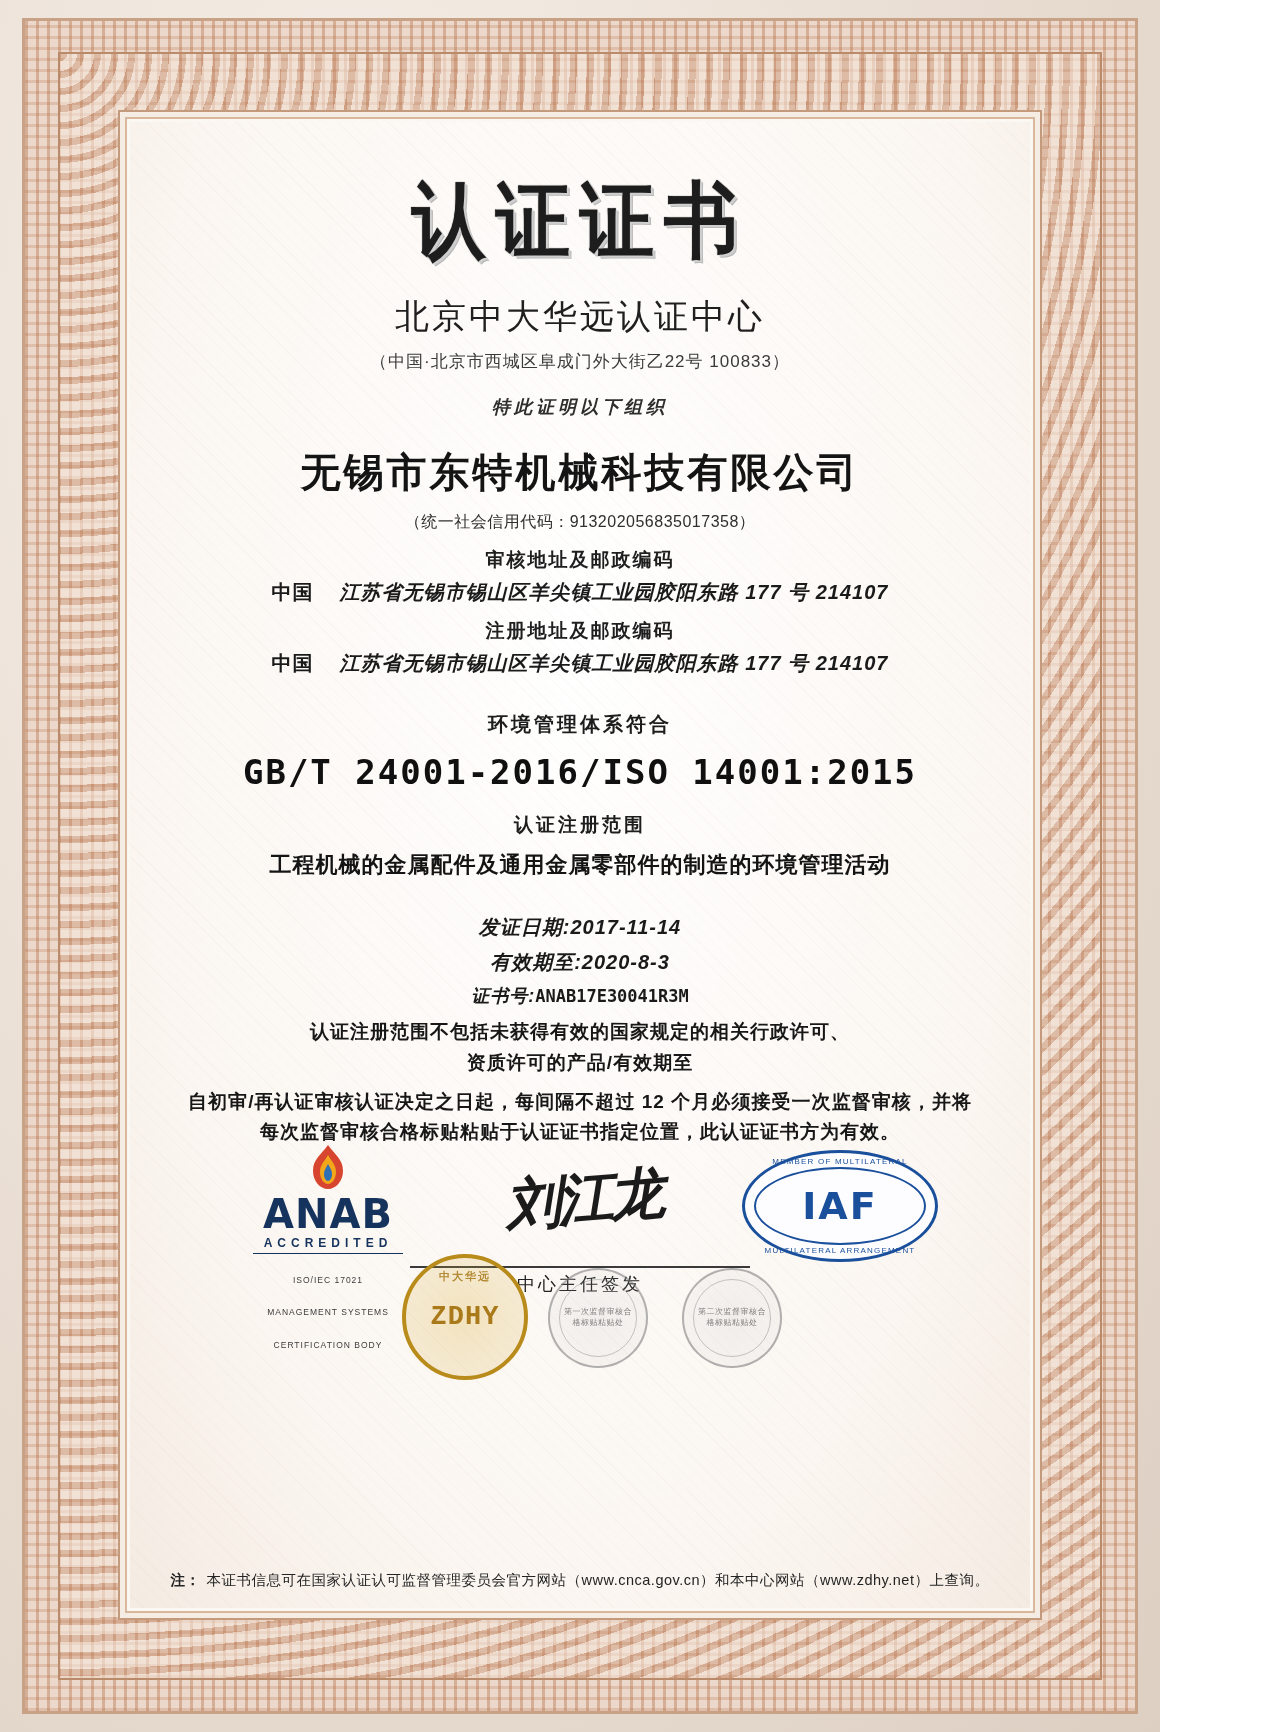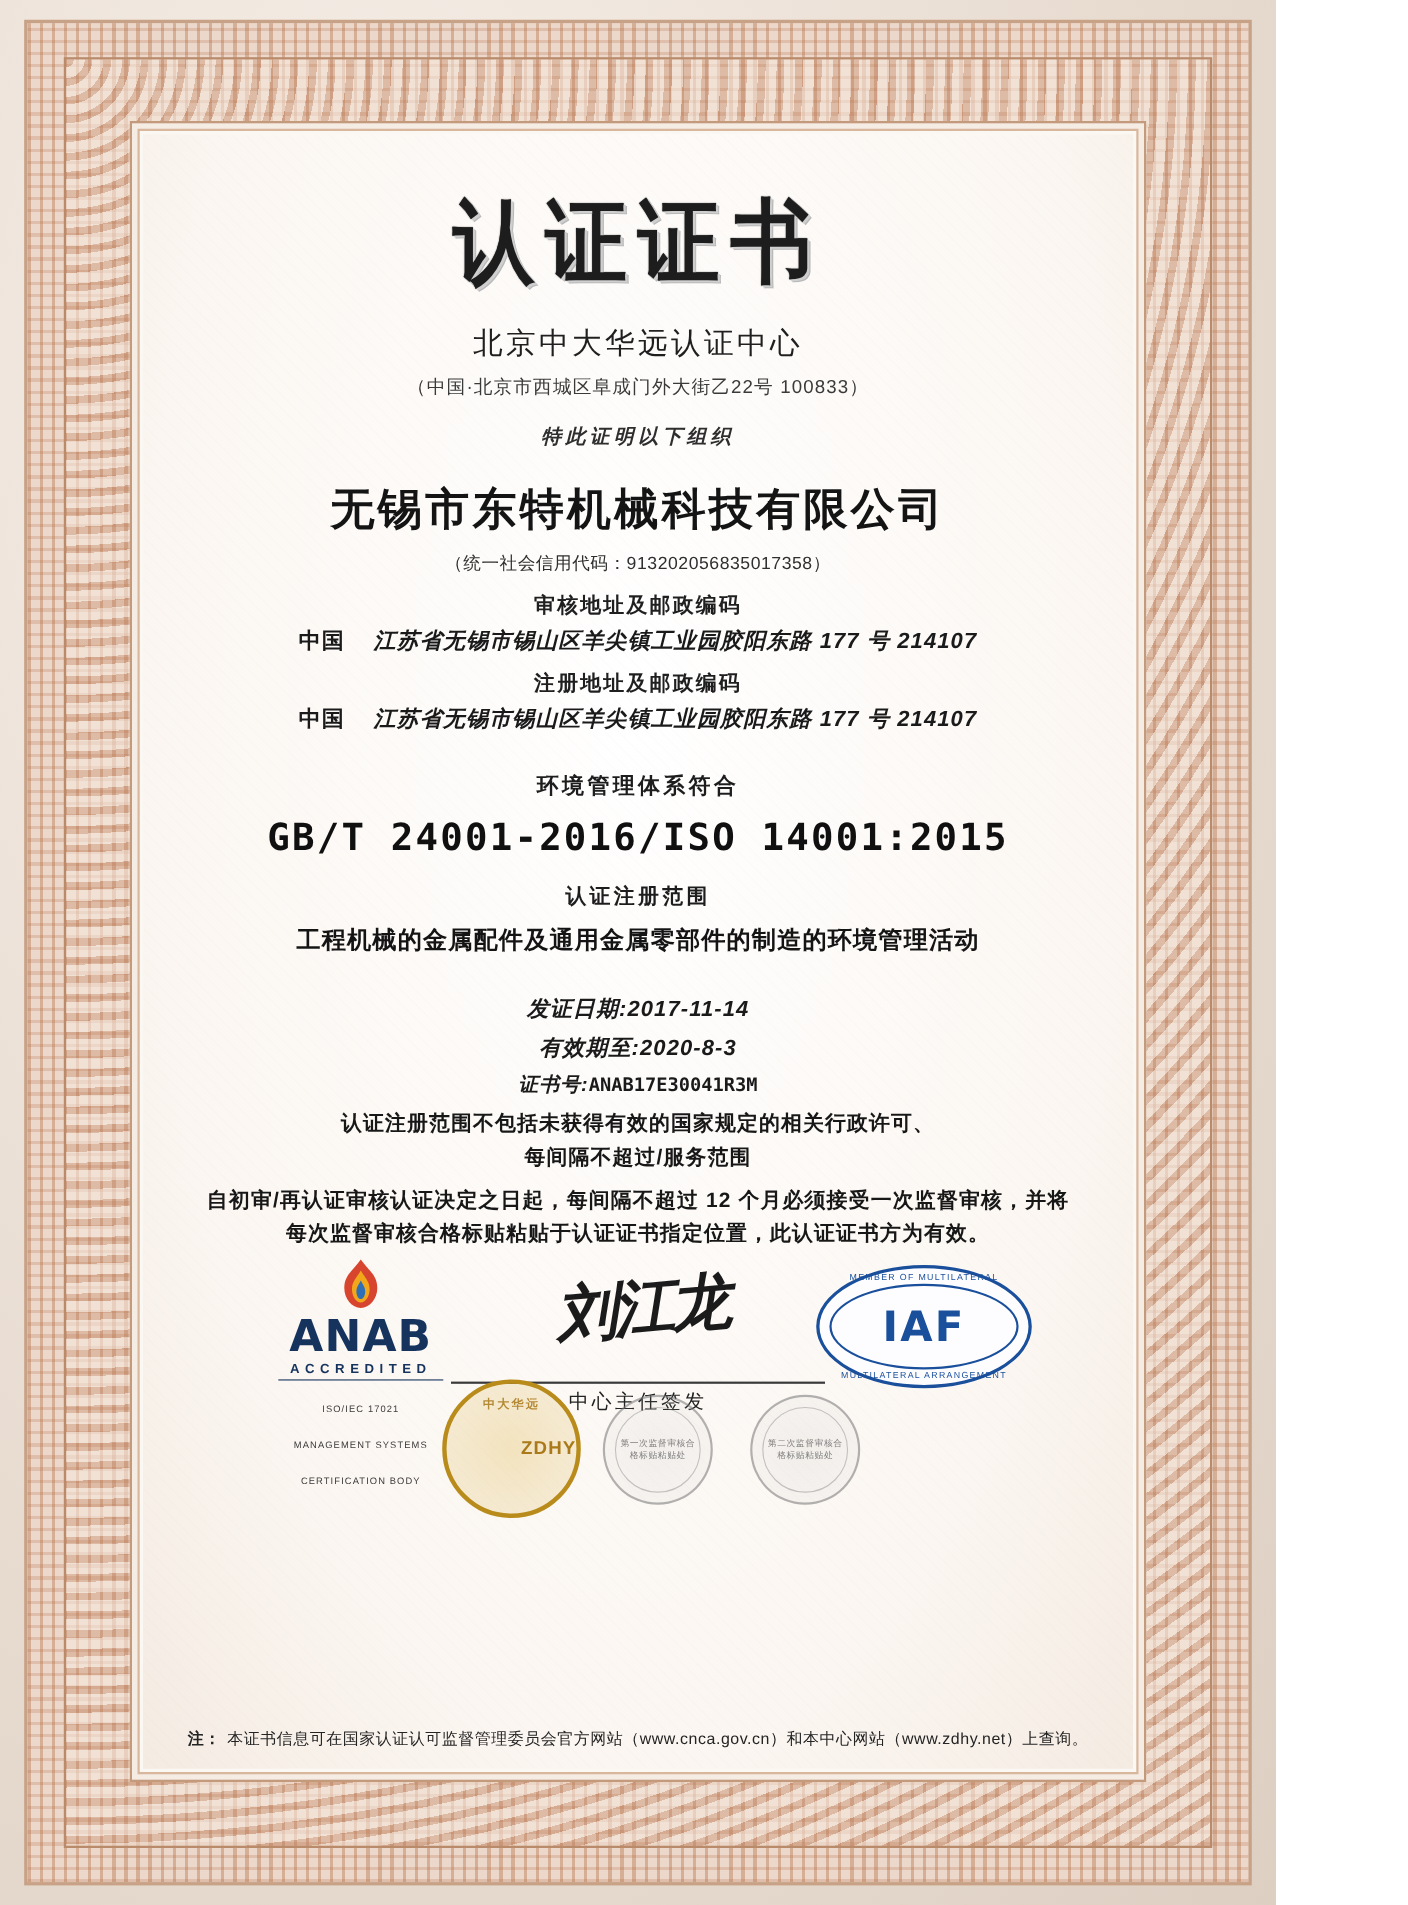--- a/index.html
+++ b/index.html
@@ -106,21 +106,21 @@
     margin: 8px 0 34px 0;
     text-shadow:
       2px 2px 0 #cfcfcf,
       3px 3px 0 #b9b9b9,
       0 0 1px #000;
     transform: scaleY(1.12);
   }
 
   .issuer {
     font-family: "DejaVu Sans", sans-serif;
-    font-size: 27px;
+    font-size: 34px;
     letter-spacing: 3px;
     color: #1f1f1f;
     margin-bottom: 10px;
   }
   .issuer-addr {
     font-size: 17px;
     letter-spacing: 1px;
     color: #3a3a3a;
     margin-bottom: 22px;
   }
@@ -364,23 +364,23 @@
     border-radius: 50%;
     border: 4px solid #b88b1b;
     background: radial-gradient(circle, rgba(226,188,90,0.35) 0%, rgba(212,167,49,0.18) 70%, rgba(212,167,49,0.05) 100%);
     color: #a9791a;
     font-weight: bold;
   }
   .stamp-gold .zdhy {
     position: absolute;
     left: 0; right: 0; top: 50%;
     transform: translateY(-50%);
-    text-align: right;
-    font-family: Liberation Sans, sans-serif;
-    font-size: 17px;
+    text-align: center;
+    font-family: Liberation Mono, monospace;
+    font-size: 27px;
     letter-spacing: 1px;
   }
   .stamp-gold .arc {
     position: absolute;
     left: 0; right: 0; top: 11px;
     text-align: center;
     font-size: 11px;
     letter-spacing: 2px;
     opacity: .85;
   }
@@ -473,21 +473,21 @@
 
       <div class="dates-line">发证日期:2017-11-14</div>
 
       <div class="dates-line">有效期至:2020-8-3</div>
 
       <div class="cert-no-line">
         <span>证书号:</span><span class="num">ANAB17E30041R3M</span>
       </div>
 
       <div class="note-block">认证注册范围不包括未获得有效的国家规定的相关行政许可、</div>
-      <div class="note-block">每间隔不超过/服务范围</div>
+      <div class="note-block">资质许可的产品/有效期至</div>
 
       <div class="note-block two">自初审/再认证审核认证决定之日起，每间隔不超过 12 个月必须接受一次监督审核，并将每次监督审核合格标贴粘贴于认证证书指定位置，此认证证书方为有效。</div>
 
       <div class="signature-zone">
         <div class="signature">刘江龙</div>
         <div class="sig-rule"></div>
         <div class="sig-caption">中心主任签发</div>
       </div>
 
     </div>

